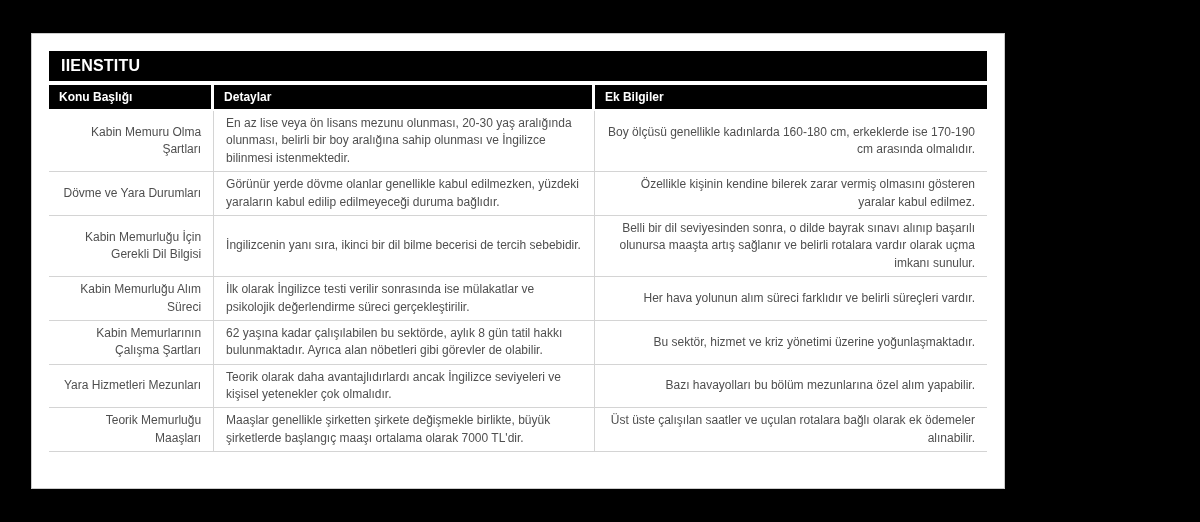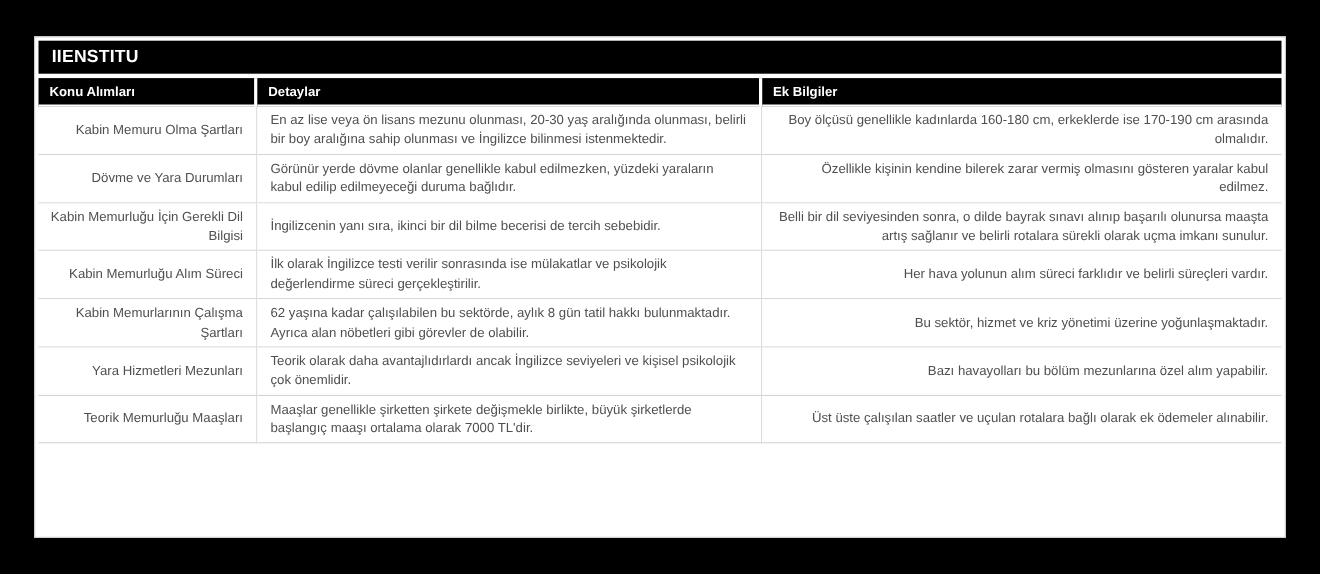--- a/index.html
+++ b/index.html
@@ -8,25 +8,25 @@
     background: #000000;
     width: 1200px;
     height: 522px;
     font-family: "Liberation Sans", "DejaVu Sans", sans-serif;
     overflow: hidden;
   }
   .panel {
     position: absolute;
     left: 31px;
     top: 33px;
-    width: 1138px;
+    width: 974px;
     height: 456px;
     background: #ffffff;
     box-sizing: border-box;
-    padding: 3px;
+    padding: 17px;
     border: 1px solid #cccccc;
   }
   .title-bar {
     background: #000000;
     height: 30px;
     display: flex;
     align-items: center;
     padding: 0 12px;
     margin-bottom: 4px;
   }
@@ -86,54 +86,54 @@
     <span class="title">IIENSTITU</span>
   </div>
   <table class="data-table">
     <colgroup>
       <col style="width:17.6%">
       <col style="width:40.6%">
       <col style="width:41.8%">
     </colgroup>
     <thead>
       <tr>
-        <th>Konu Alımları</th>
+        <th>Konu Başlığı</th>
         <th>Detaylar</th>
         <th>Ek Bilgiler</th>
       </tr>
     </thead>
     <tbody>
       <tr>
         <td class="topic">Kabin Memuru Olma Şartları</td>
         <td>En az lise veya ön lisans mezunu olunması, 20-30 yaş aralığında olunması, belirli bir boy aralığına sahip olunması ve İngilizce bilinmesi istenmektedir.</td>
         <td>Boy ölçüsü genellikle kadınlarda 160-180 cm, erkeklerde ise 170-190 cm arasında olmalıdır.</td>
       </tr>
       <tr>
         <td class="topic">Dövme ve Yara Durumları</td>
         <td>Görünür yerde dövme olanlar genellikle kabul edilmezken, yüzdeki yaraların kabul edilip edilmeyeceği duruma bağlıdır.</td>
         <td>Özellikle kişinin kendine bilerek zarar vermiş olmasını gösteren yaralar kabul edilmez.</td>
       </tr>
       <tr>
         <td class="topic">Kabin Memurluğu İçin Gerekli Dil Bilgisi</td>
         <td>İngilizcenin yanı sıra, ikinci bir dil bilme becerisi de tercih sebebidir.</td>
-        <td>Belli bir dil seviyesinden sonra, o dilde bayrak sınavı alınıp başarılı olunursa maaşta artış sağlanır ve belirli rotalara sürekli olarak uçma imkanı sunulur.</td>
+        <td>Belli bir dil seviyesinden sonra, o dilde bayrak sınavı alınıp başarılı olunursa maaşta artış sağlanır ve belirli rotalara vardır olarak uçma imkanı sunulur.</td>
       </tr>
       <tr>
         <td class="topic">Kabin Memurluğu Alım Süreci</td>
         <td>İlk olarak İngilizce testi verilir sonrasında ise mülakatlar ve psikolojik değerlendirme süreci gerçekleştirilir.</td>
         <td>Her hava yolunun alım süreci farklıdır ve belirli süreçleri vardır.</td>
       </tr>
       <tr>
         <td class="topic">Kabin Memurlarının Çalışma Şartları</td>
         <td>62 yaşına kadar çalışılabilen bu sektörde, aylık 8 gün tatil hakkı bulunmaktadır. Ayrıca alan nöbetleri gibi görevler de olabilir.</td>
         <td>Bu sektör, hizmet ve kriz yönetimi üzerine yoğunlaşmaktadır.</td>
       </tr>
       <tr>
         <td class="topic">Yara Hizmetleri Mezunları</td>
-        <td>Teorik olarak daha avantajlıdırlardı ancak İngilizce seviyeleri ve kişisel psikolojik çok önemlidir.</td>
+        <td>Teorik olarak daha avantajlıdırlardı ancak İngilizce seviyeleri ve kişisel yetenekler çok olmalıdır.</td>
         <td>Bazı havayolları bu bölüm mezunlarına özel alım yapabilir.</td>
       </tr>
       <tr>
         <td class="topic">Teorik Memurluğu Maaşları</td>
         <td>Maaşlar genellikle şirketten şirkete değişmekle birlikte, büyük şirketlerde başlangıç maaşı ortalama olarak 7000 TL'dir.</td>
         <td>Üst üste çalışılan saatler ve uçulan rotalara bağlı olarak ek ödemeler alınabilir.</td>
       </tr>
     </tbody>
   </table>
 </div>

